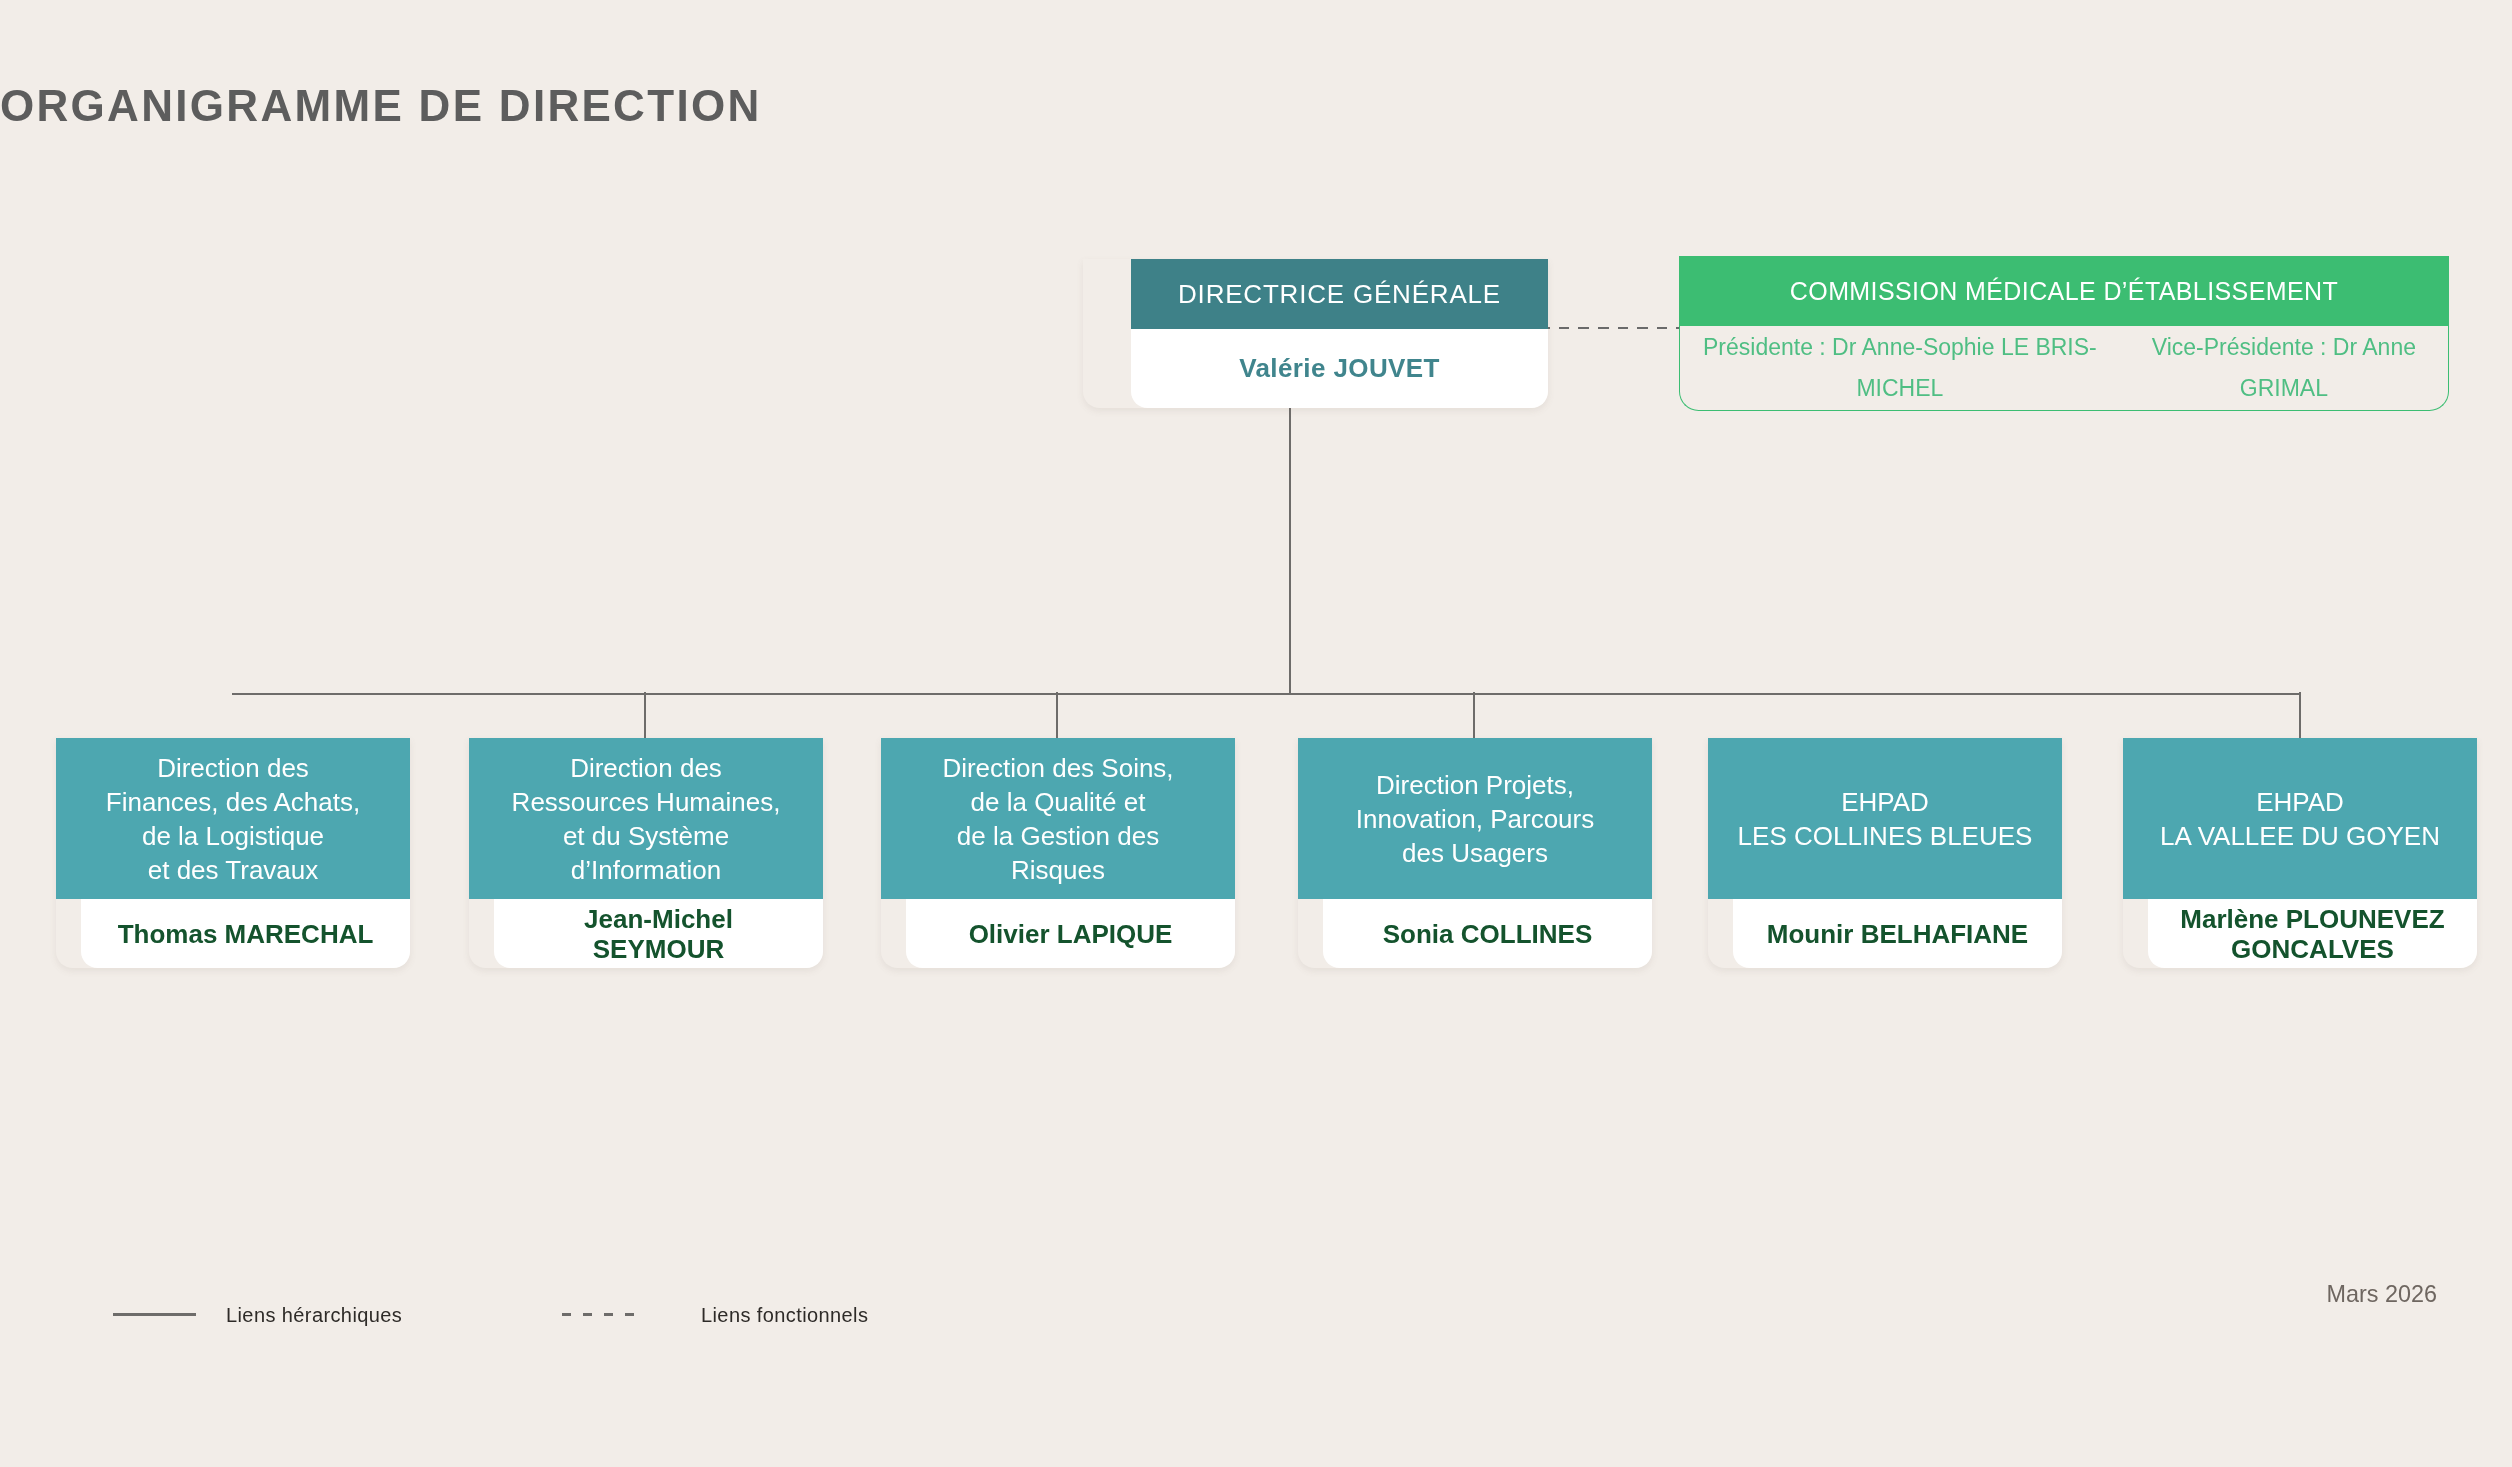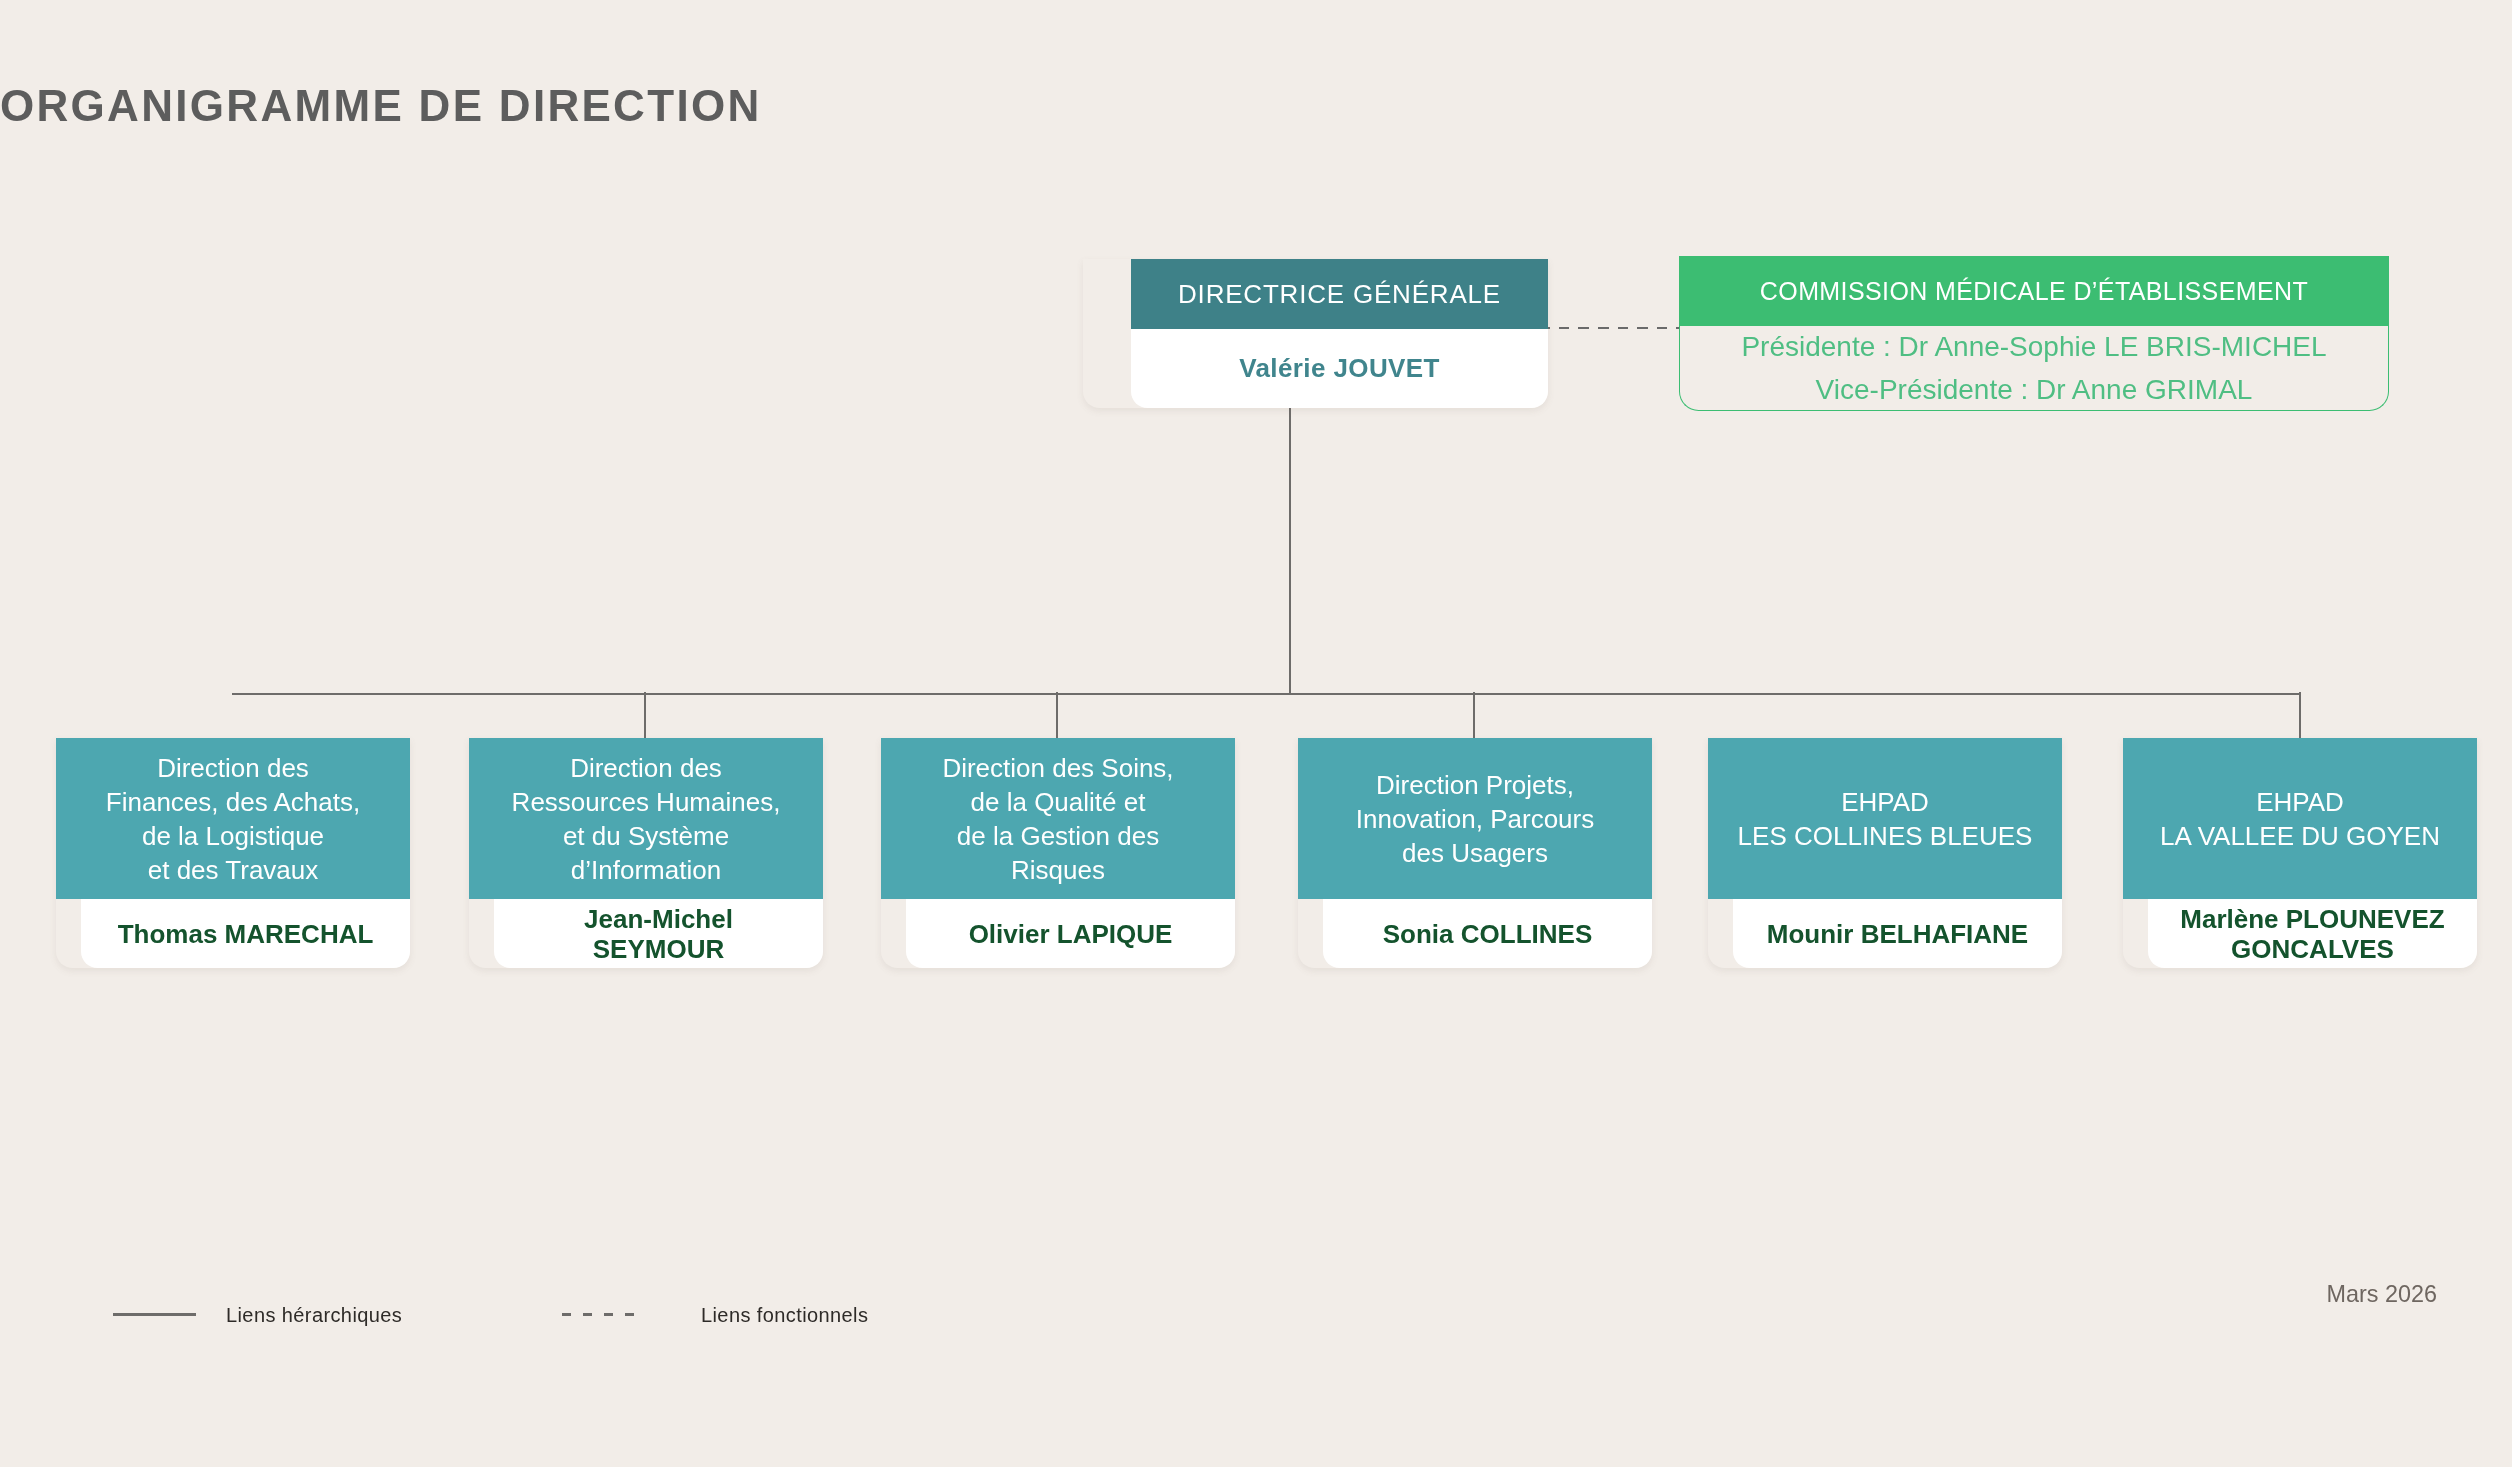--- a/index.html
+++ b/index.html
@@ -85,40 +85,39 @@
   .node-dg .node-body {
     height: 79px;
     color: #40858d;
     font-size: 26px;
     font-weight: 600;
     letter-spacing: 0.4px;
   }
 
   
   .node-commission {
-    left: 1679px; top: 256px; width: 710px;
+    left: 1679px; top: 256px; width: 770px;
     border-radius: 0 0 19.6px 19.6px;
     box-shadow: none;
   }
   .node-commission .node-header {
     height: 70px;
     background: #3cbd72;
     font-size: 25px;
     font-weight: 500;
     letter-spacing: 0.4px;
   }
   .node-commission .node-body {
-    flex-direction: column;
     height: 84px;
     background: transparent;
     border: 1.5px solid #3cbd72;
     border-top: none;
     border-radius: 0 0 19.6px 19.6px;
     color: #4fbe83;
-    font-size: 28px;
+    font-size: 23px;
     font-weight: 400;
     line-height: 41px;
     justify-content: space-between;
   }
 
   
   .node-dept { top: 738px; width: 354px; }
   .node-dept .node-header {
     height: 161px;
     background: #4da7b0;

